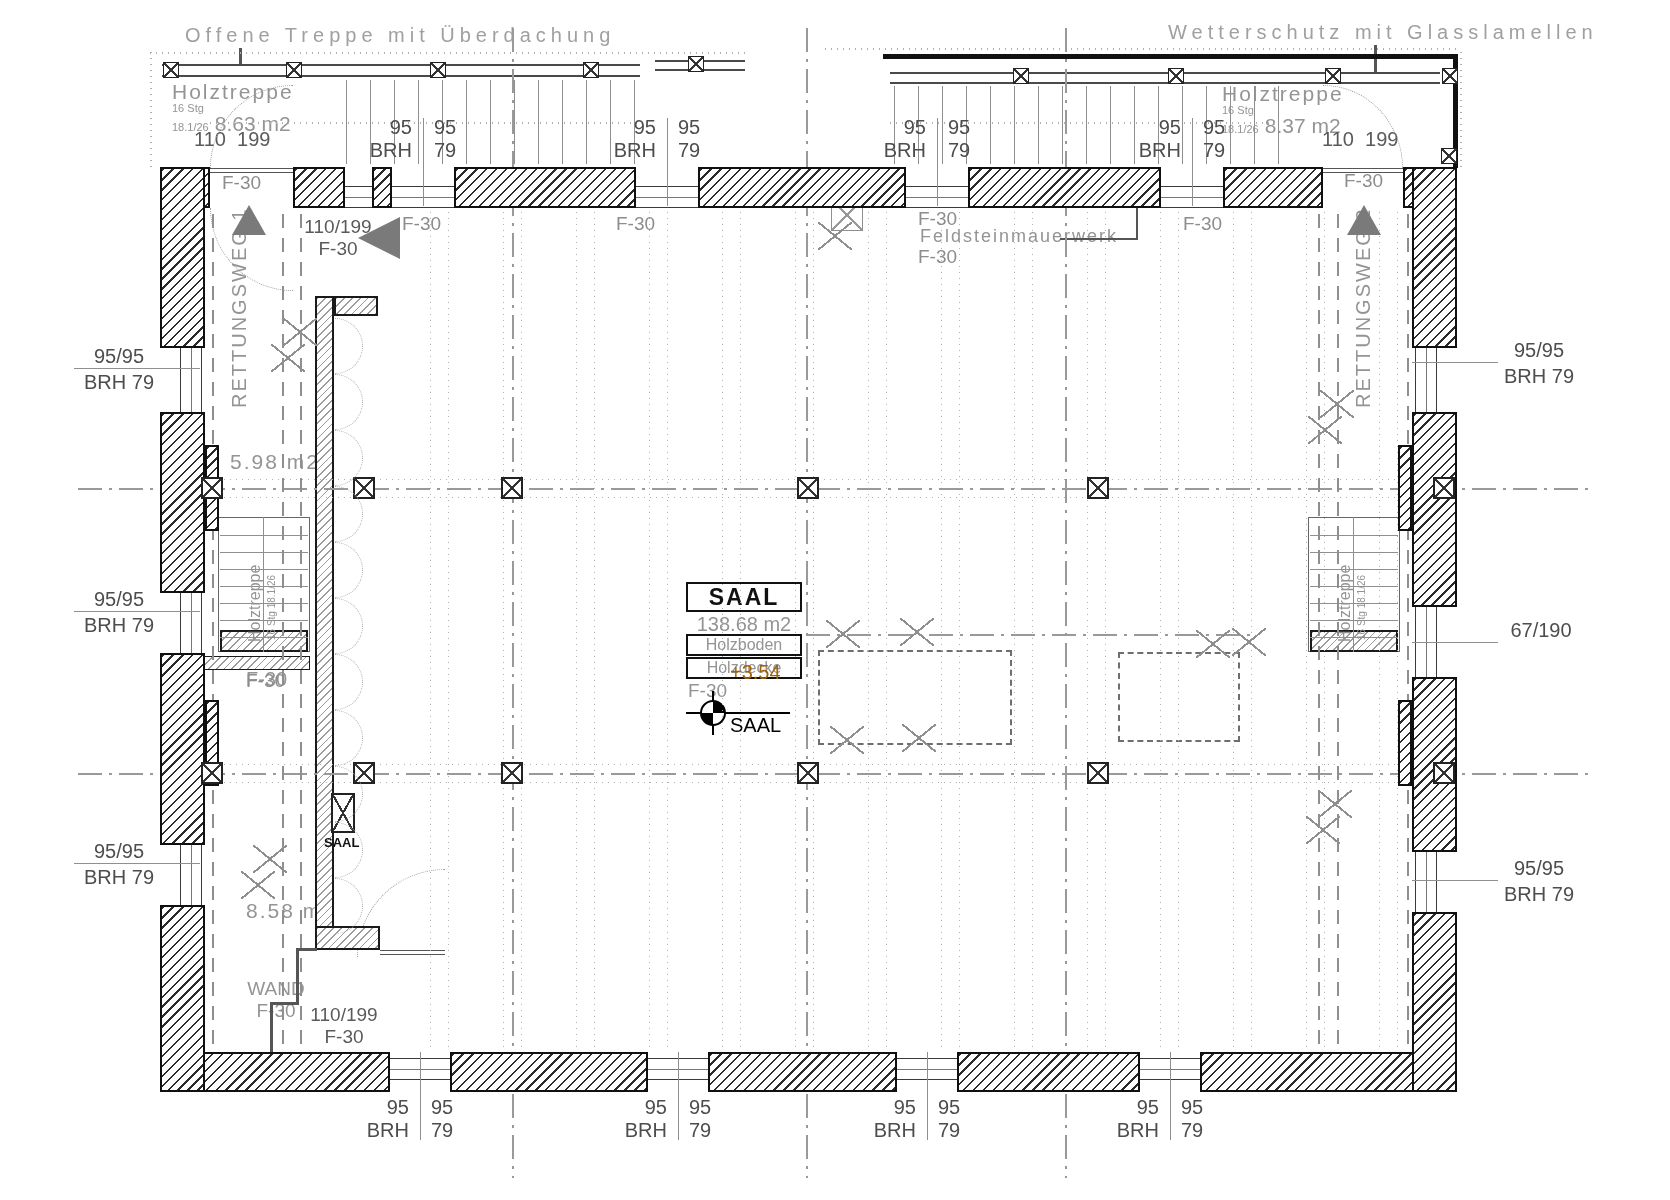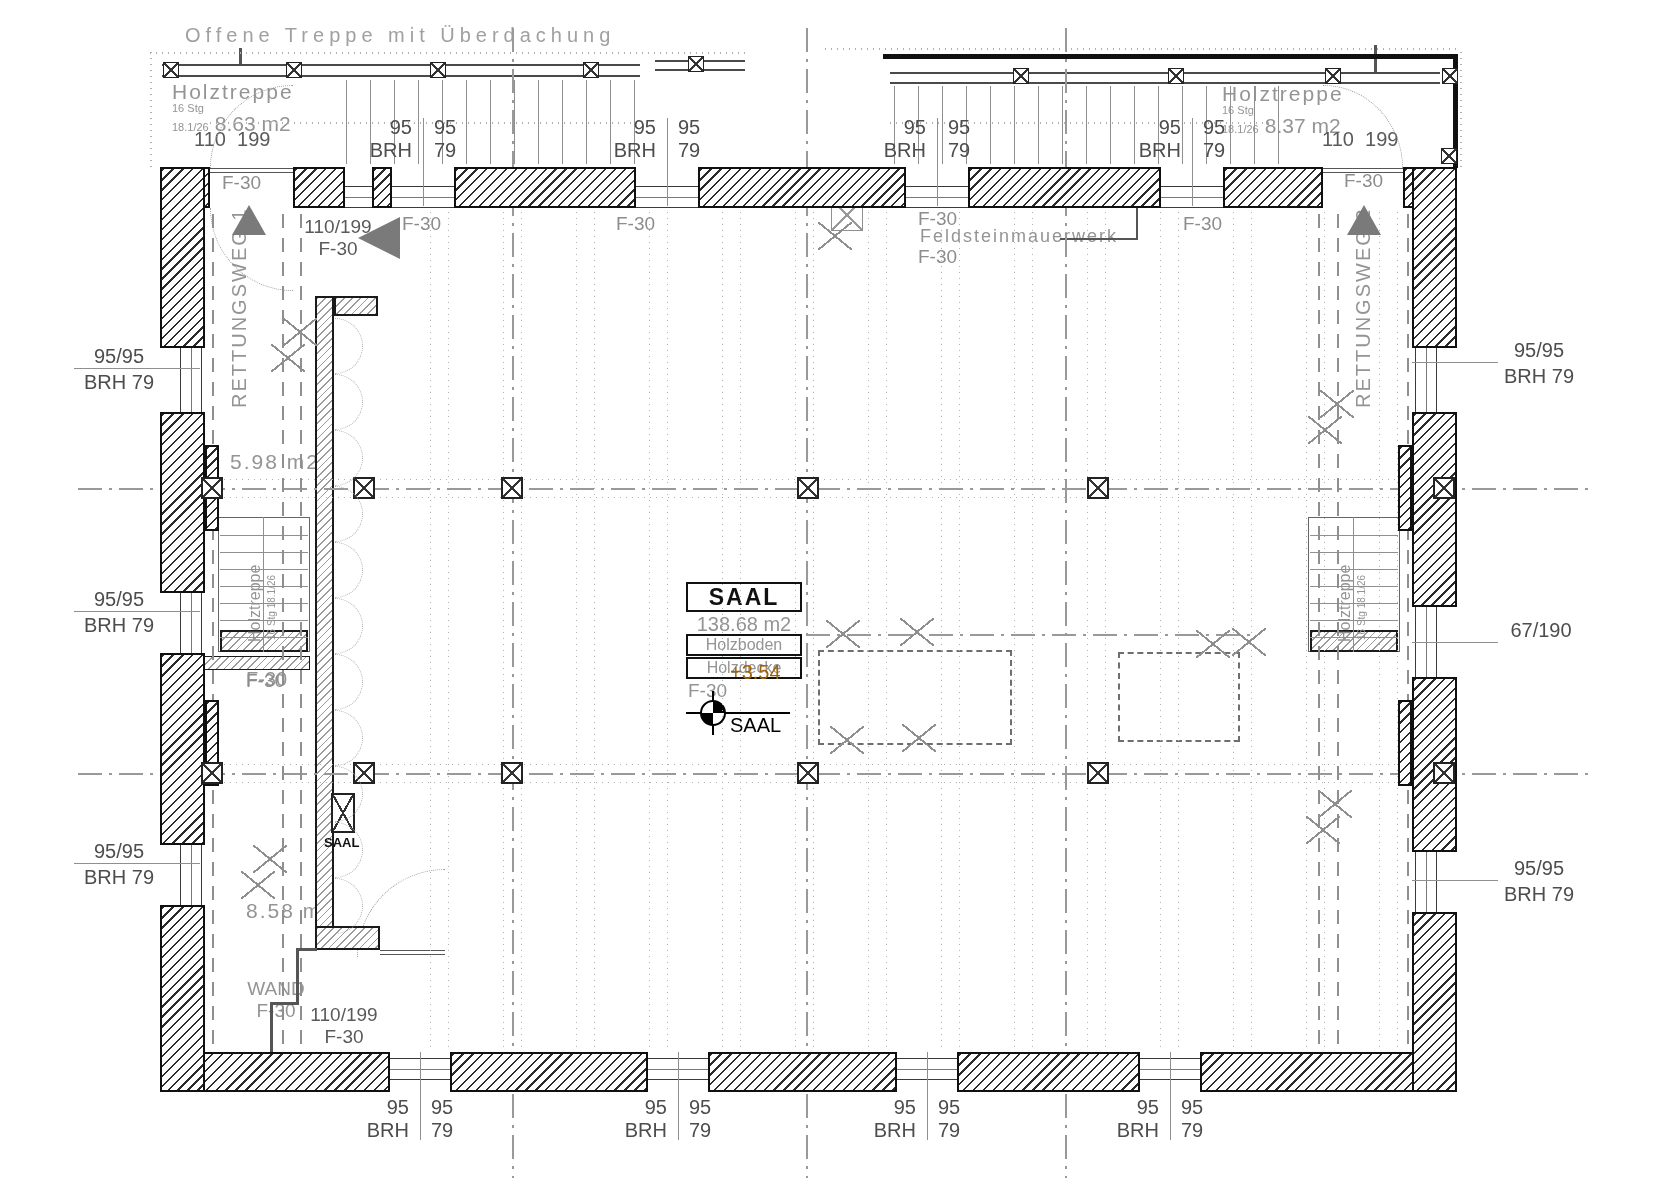--- a/index.html
+++ b/index.html
@@ -57,20 +57,21 @@
   .pairrow span{flex:1;}
   .pairrow .l{text-align:right;padding-right:11px;}
   .pairrow .r{text-align:left;padding-left:11px;}
 </style>
 </head>
 <body>
 
 <div id="plan">
 
   <div class="abs t title" style="left:185px;top:24px;">Offene Treppe mit Überdachung</div>
+  <div class="abs t title" style="left:1168px;top:21px;">Wetterschutz mit Glasslamellen</div>
   <div class="abs thin" style="left:239px;top:48px;width:2.5px;height:28px;"></div>
   <div class="abs thin" style="left:1374px;top:45px;width:2.5px;height:28px;"></div>
 
   <div class="abs t ann" style="left:172px;top:80px;font-size:21px;letter-spacing:2px;">Holztreppe</div>
   <div class="abs t ann" style="left:172px;top:102px;font-size:11px;">16 Stg</div>
   <div class="abs t ann" style="left:172px;top:112px;font-size:11px;"><span>18.1/26</span>&nbsp;&nbsp;<span style="font-size:21px;">8.63 m2</span></div>
   <div class="abs t dim" style="left:194px;top:128px;font-size:20px;color:#5a5a5a;"><span>110</span>&nbsp;&nbsp;<span>199</span></div>
 
   <div class="abs t ann" style="left:1222px;top:82px;font-size:21px;letter-spacing:2px;">Holztreppe</div>
   <div class="abs t ann" style="left:1222px;top:104px;font-size:11px;">16 Stg</div>

